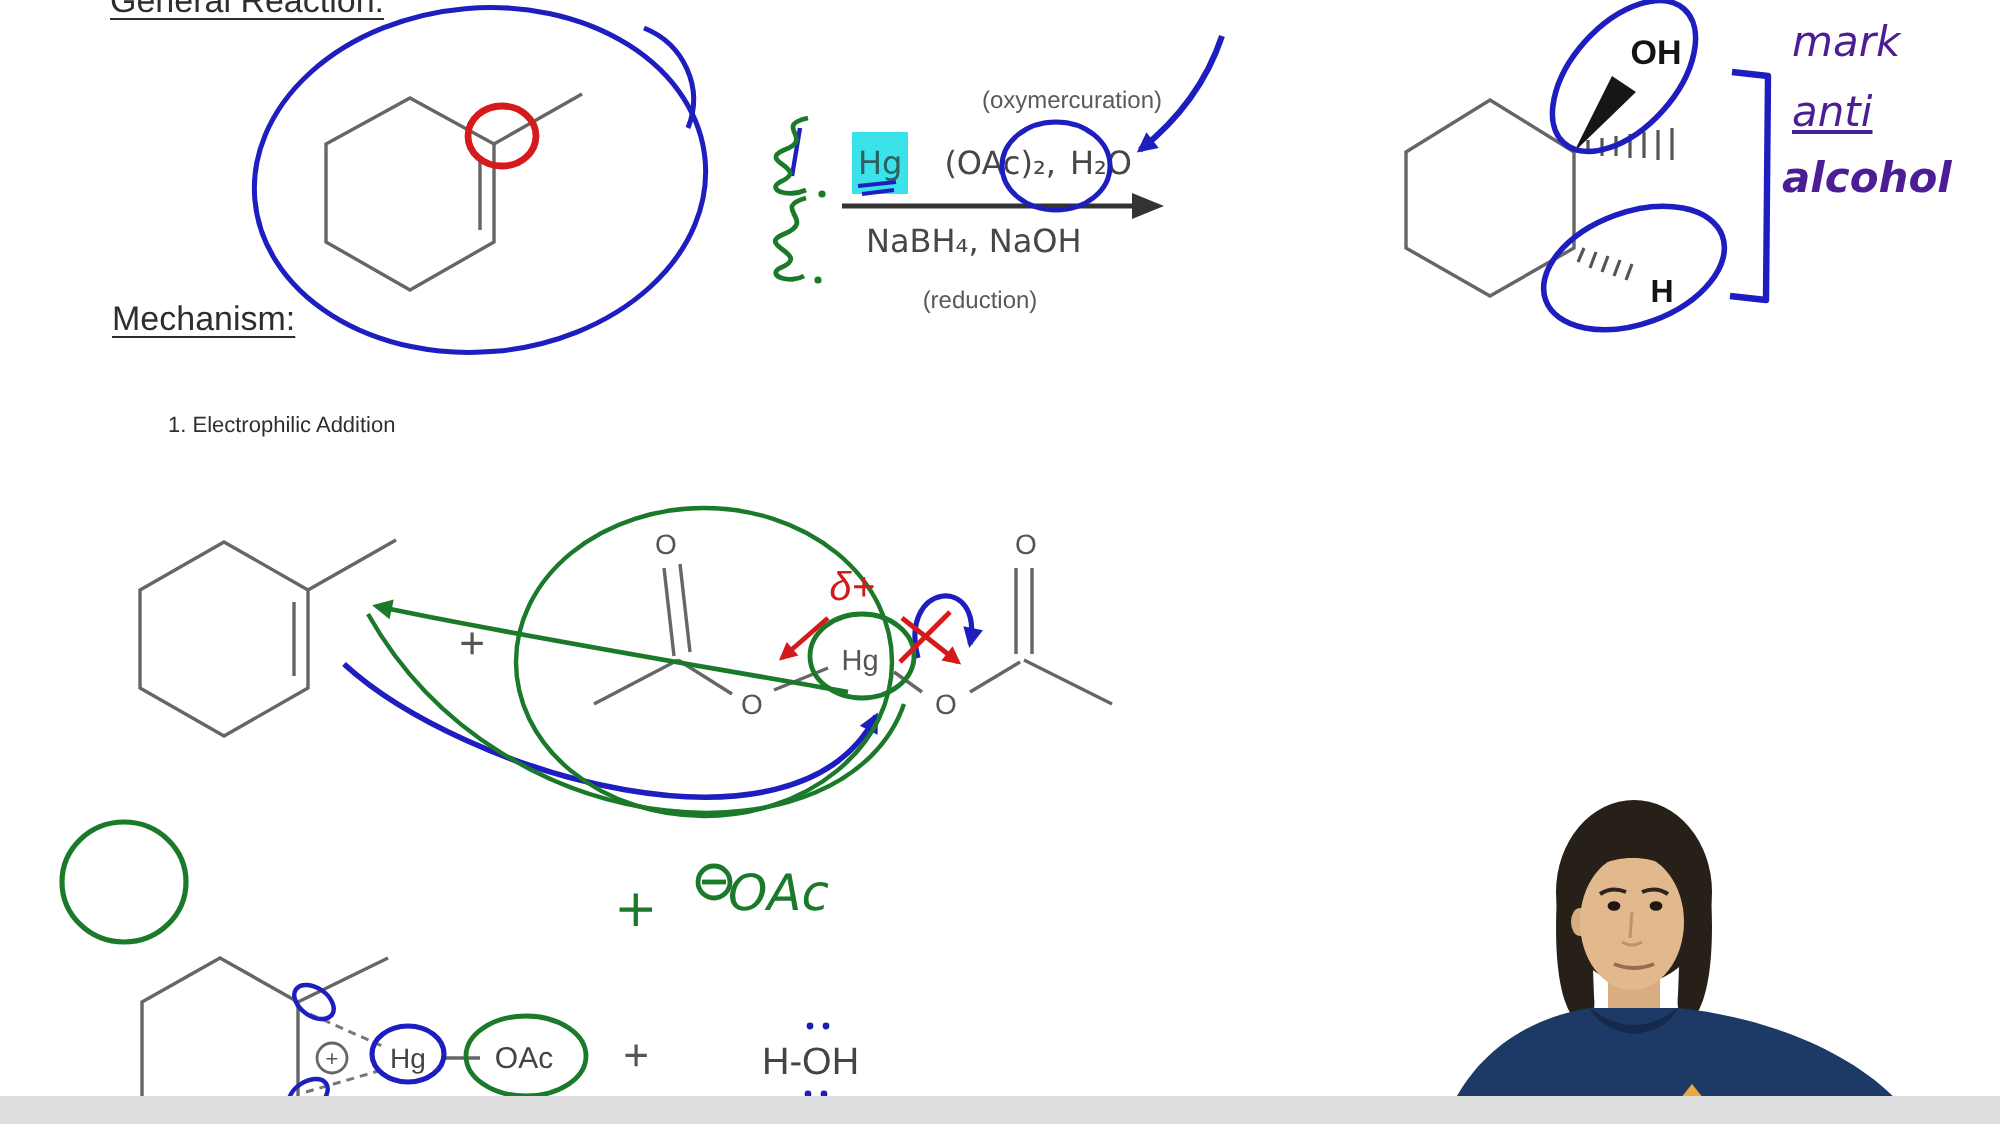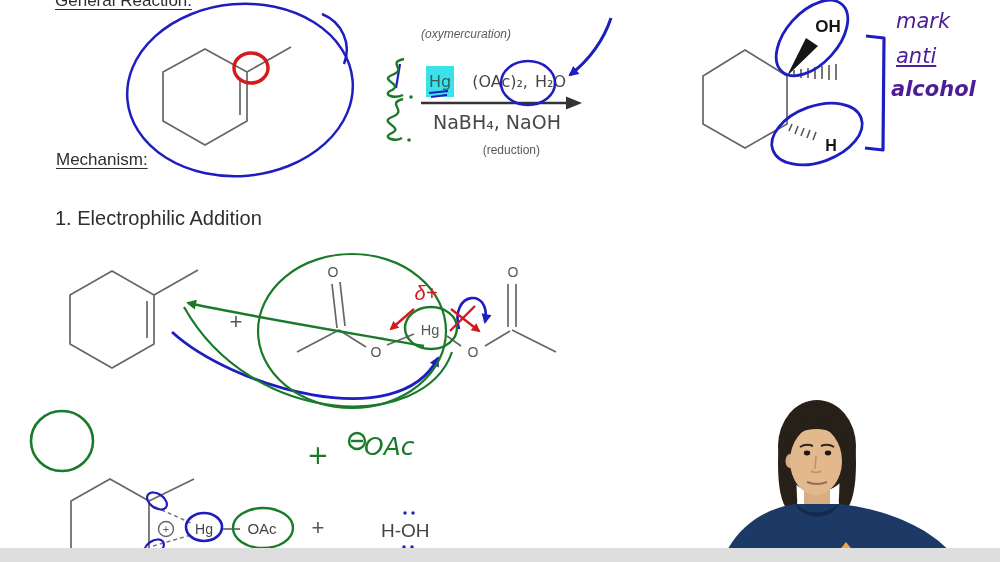--- a/index.html
+++ b/index.html
@@ -1,50 +1,50 @@
 <!DOCTYPE html>
 <html><head>
 <meta charset="utf-8">
 <style>
   html,body{margin:0;padding:0;background:#dedede;}
   #frame{position:relative;width:1000px;height:548px;background:#ffffff;overflow:hidden;
          font-family:"Liberation Sans",sans-serif;}
   .abs{position:absolute;}
   .heading{font-size:17px;color:#2e2e2e;text-decoration:underline;text-underline-offset:3px;white-space:nowrap;}
-  .stepheading{font-size:20px;color:#2e2e2e;white-space:nowrap;}
+  .stepheading{font-size:11px;color:#2e2e2e;white-space:nowrap;margin-left:29px;}
   .stepheading sub{font-size:0.68em;}
   .stepheading sup{font-size:0.68em;}
   .note{font-size:12px;color:#5a5a5a;white-space:nowrap;}
   .reagents{font-size:16px;color:#474747;white-space:nowrap;font-family:"DejaVu Sans",sans-serif;display:flex;align-items:center;}
   .hg-hl{background:#3ae3ea;color:#2f5f5f;padding:6px 3px;}
   .r-rest{margin-left:18px;}
   .r-water{margin-left:7px;}
-  .reagents2{font-size:19px;color:#474747;white-space:nowrap;font-family:"DejaVu Sans",sans-serif;}
+  .reagents2{font-size:16px;color:#474747;white-space:nowrap;font-family:"DejaVu Sans",sans-serif;}
   .hand-blue{font-family:"DejaVu Sans",sans-serif;font-style:italic;font-size:21px;color:#4c1d95;white-space:nowrap;}
   .hand-green{font-family:"DejaVu Sans",sans-serif;font-style:italic;color:#1a7a2a;white-space:nowrap;}
   svg{position:absolute;left:0;top:0;}
   svg text{font-family:"Liberation Sans",sans-serif;}
 </style>
 </head>
 <body>
 
 <div id="frame">
 
   <div class="abs heading" style="left:55px;top:-9px;">General Reaction:</div>
   <div class="abs heading" style="left:56px;top:150px;text-decoration:underline;">Mechanism:</div>
   <div class="abs stepheading" style="left:55px;top:207px;">1. Electrophilic Addition</div>
 
-  <div class="abs note" style="left:421px;top:27px;width:160px;text-align:left;font-style:italic;">(oxymercuration)</div>
+  <div class="abs note" style="left:421px;top:43px;width:160px;text-align:right;">(oxymercuration)</div>
   <div class="abs reagents" style="left:426px;top:66px;">
     <span class="hg-hl">Hg</span>
       <span class="r-rest">(OAc)₂,</span>
       <span class="r-water">H₂O</span>
   </div>
   <div class="abs reagents2" style="left:433px;top:111px;">NaBH₄, NaOH</div>
-  <div class="abs note" style="left:440px;top:143px;width:100px;text-align:right;">(reduction)</div>
+  <div class="abs note" style="left:440px;top:143px;width:100px;text-align:center;">(reduction)</div>
 
   <div class="abs hand-blue" style="left:896px;top:9px;">mark</div>
   <div class="abs hand-blue" style="left:896px;top:44px;text-decoration:underline;">anti</div>
   <div class="abs hand-blue" style="left:891px;top:77px;font-weight:bold;">alcohol</div>
 
   <div class="abs hand-green" style="left:307px;top:440px;font-size:26px;">+</div>
   <div class="abs hand-green" style="left:364px;top:432px;font-size:25px;">OAc</div>
 
   <svg width="1000" height="562" viewBox="0 0 1000 562">
     <defs>

